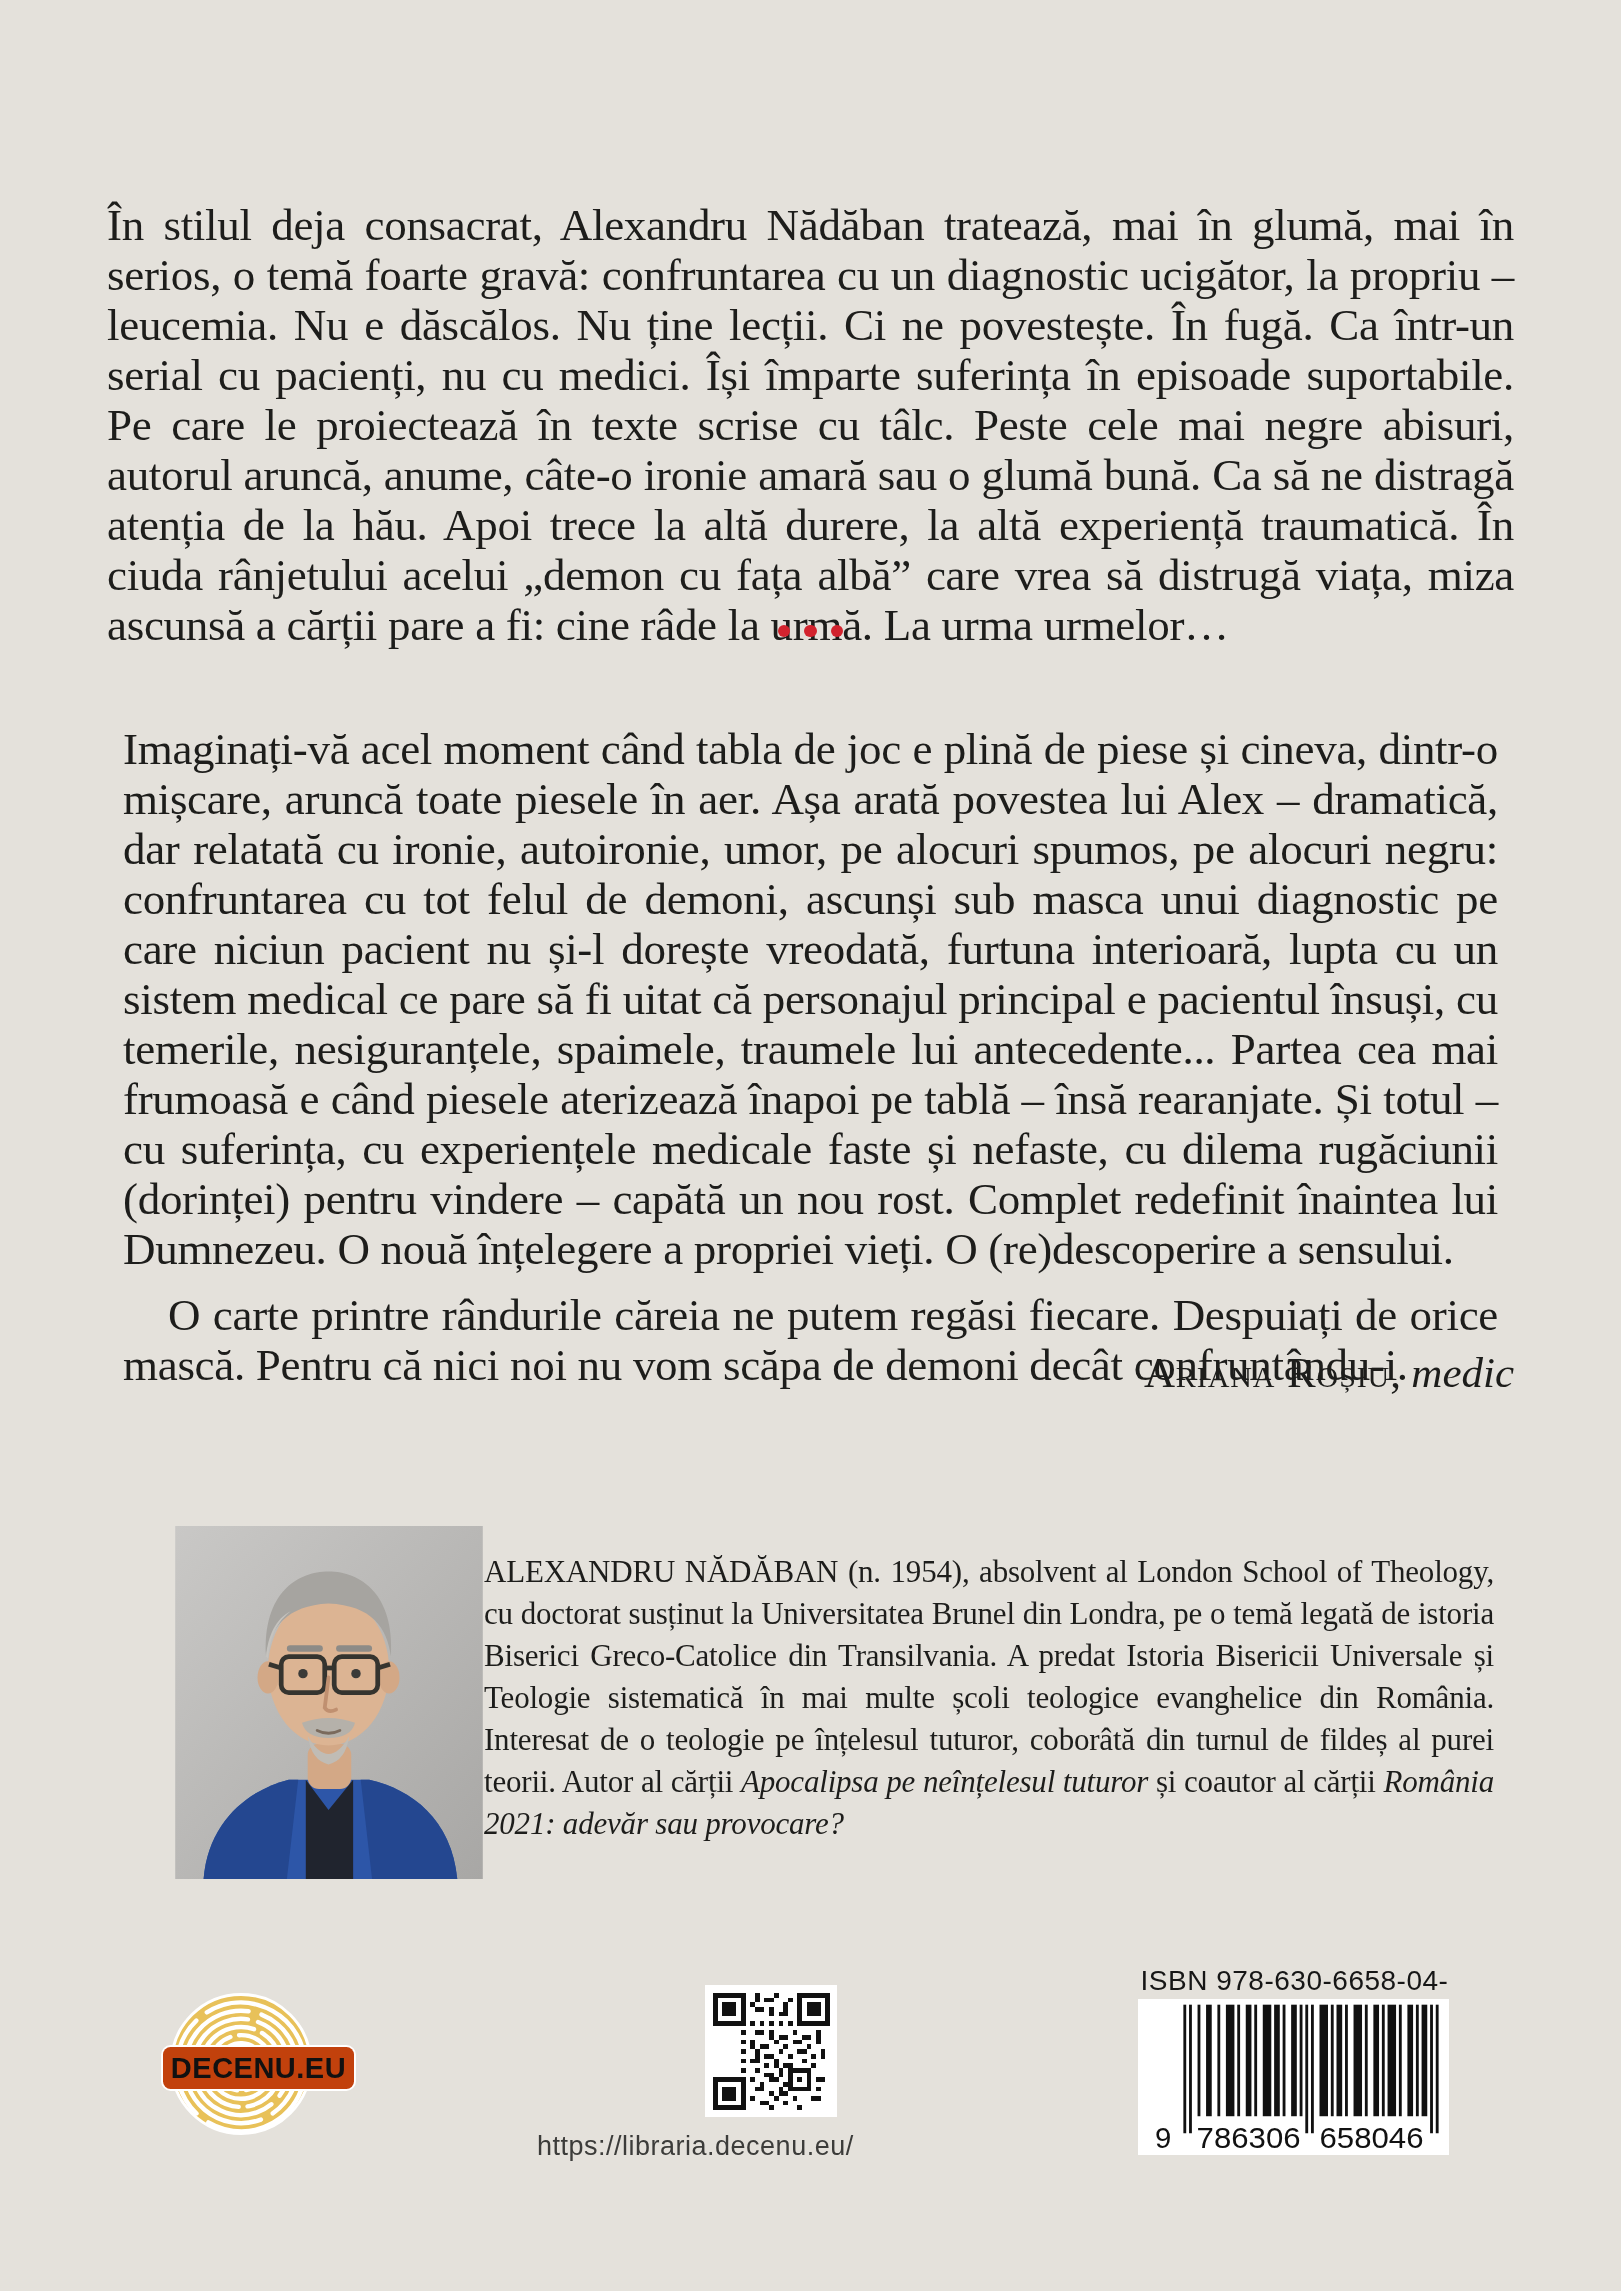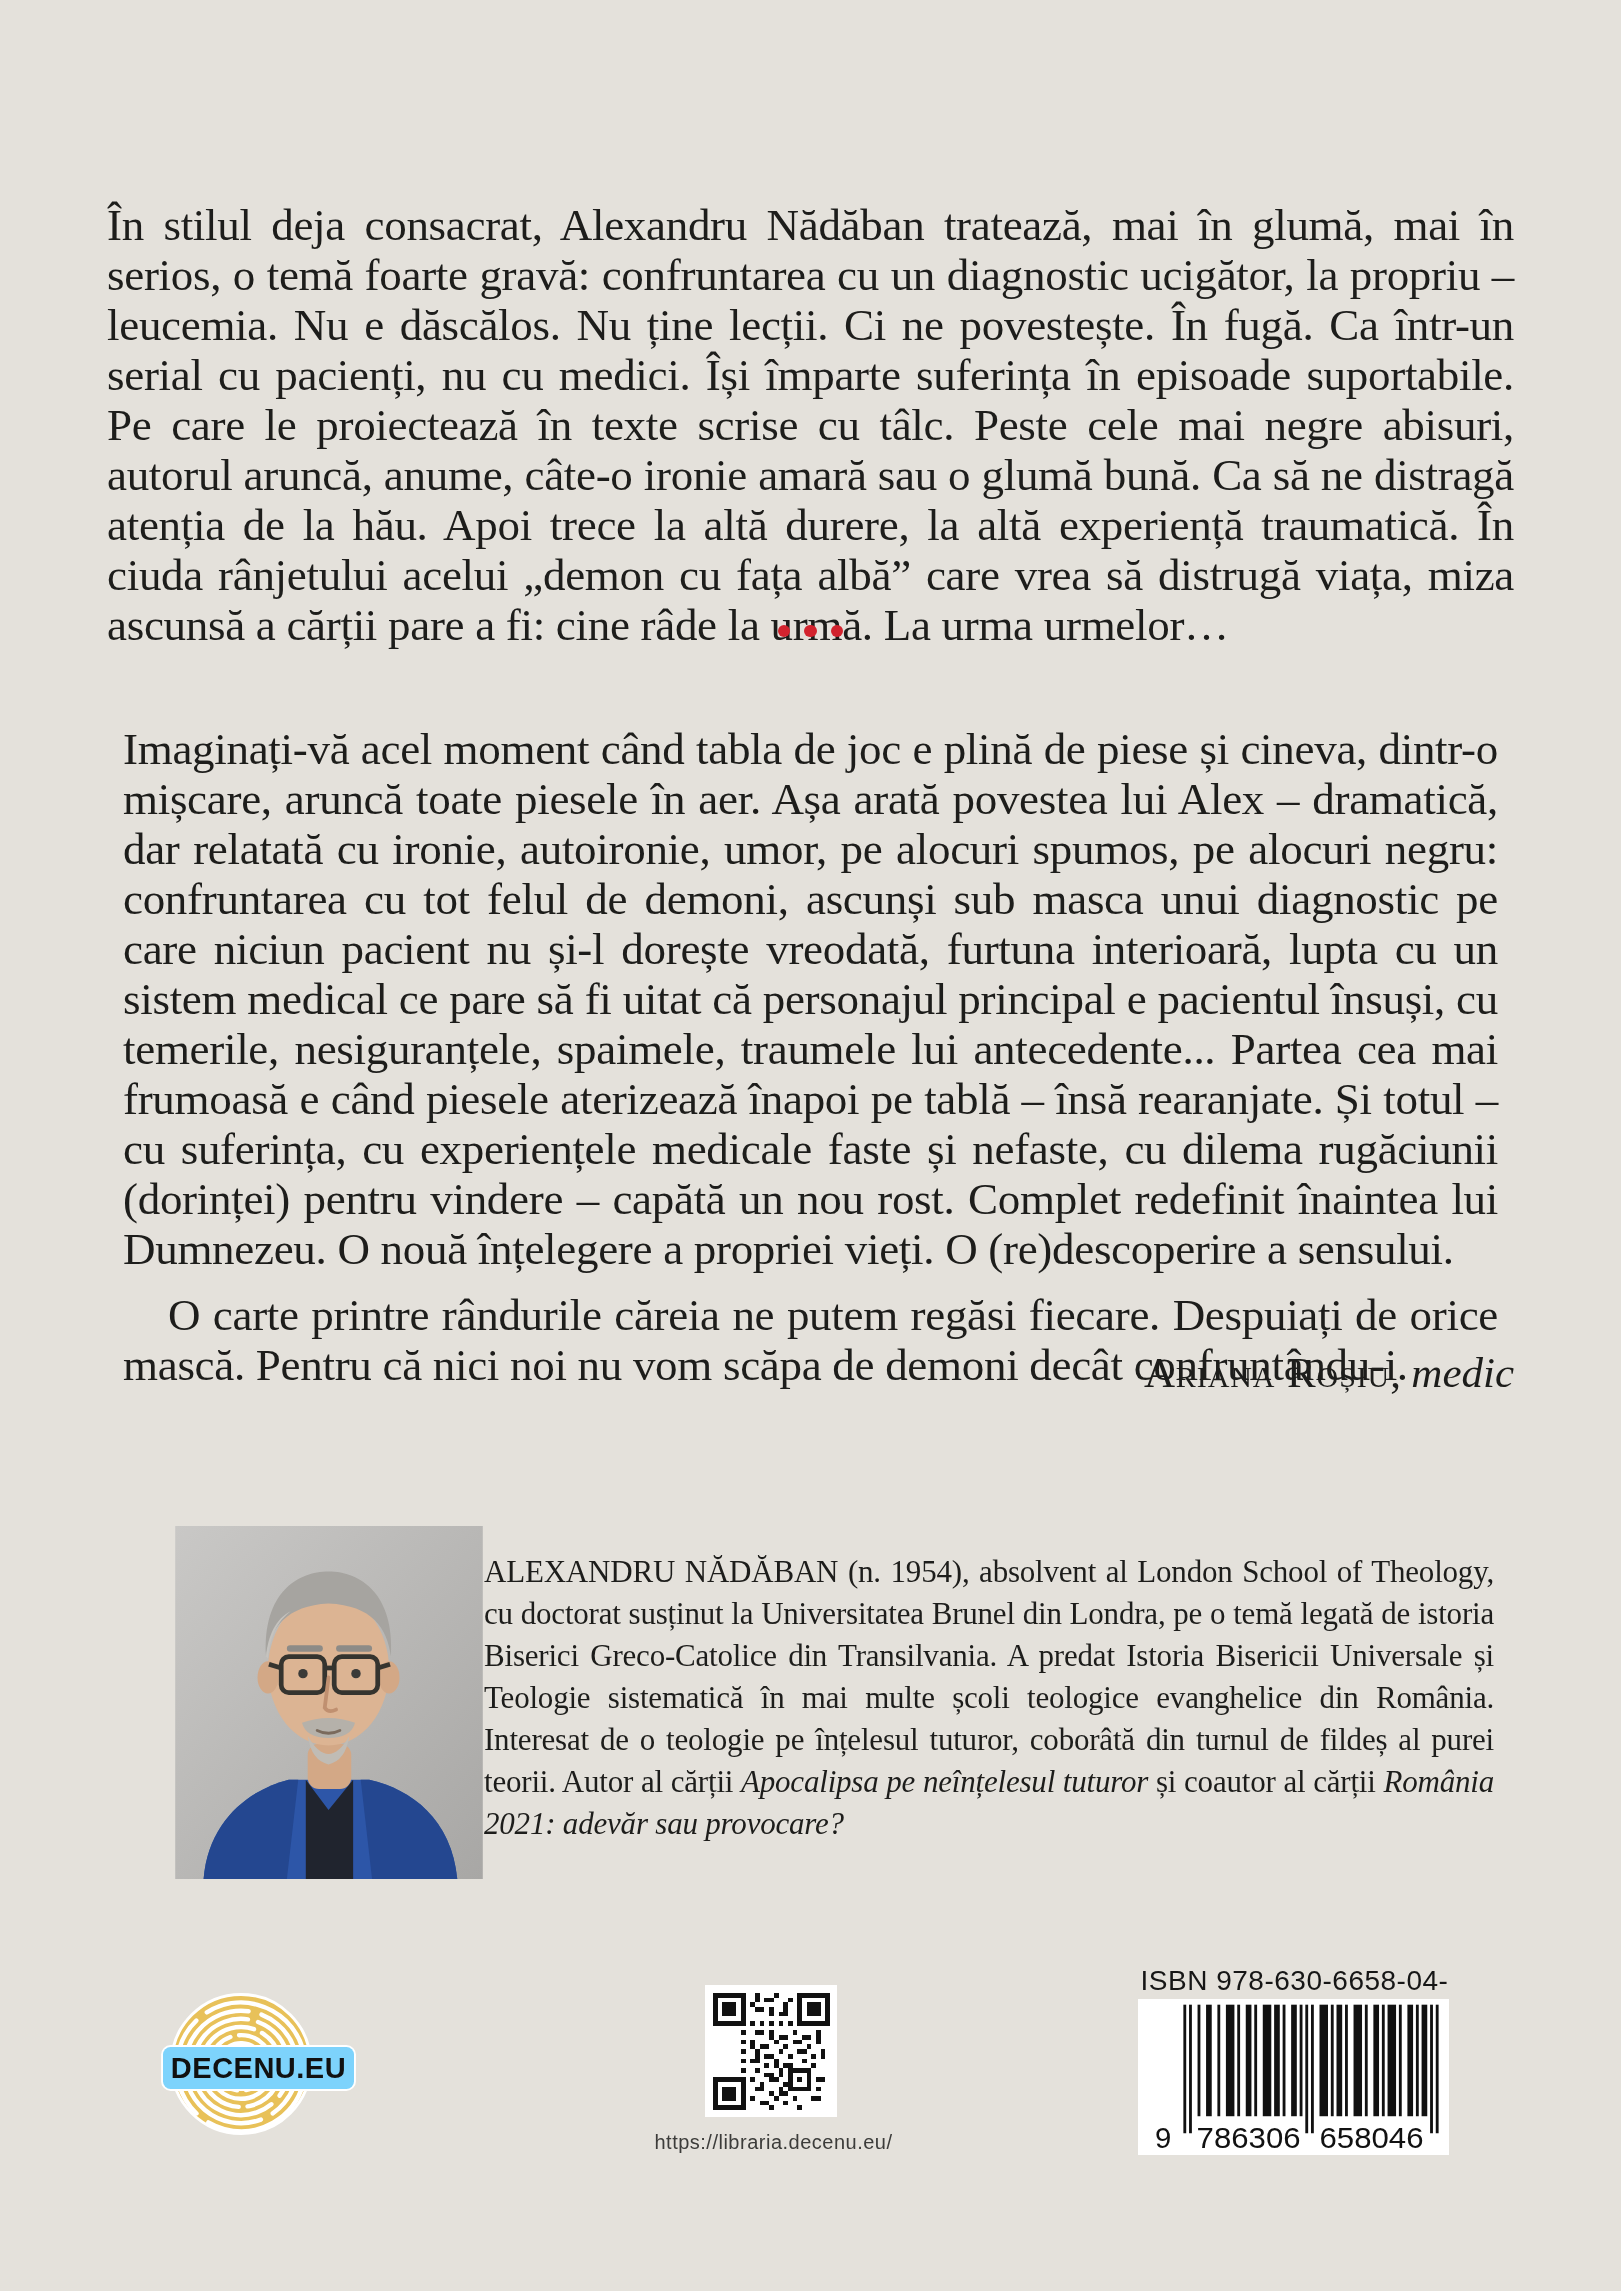--- a/index.html
+++ b/index.html
@@ -35,35 +35,35 @@
   .bio{
     position:absolute;left:484px;top:1520px;width:1010px;
     font-size:31px;line-height:42px;text-align:justify;
     letter-spacing:-0.2px;
   }
   .bio i{font-style:italic;}
   
   .logo-wrap{position:absolute;left:167px;top:1989px;width:148px;height:150px;}
   .logo-band{
     position:absolute;left:163px;top:2047px;width:191px;height:42px;
-    background:#7dd3fc;border-radius:7.6px;
+    background:#c2410c;border-radius:7.6px;
     display:flex;align-items:center;justify-content:center;
     font-family:"Liberation Sans","DejaVu Sans",sans-serif;
     font-weight:bold;font-size:29px;letter-spacing:0.5px;color:#111;
     box-shadow:0 0 0 1.9px #fff;
   }
   .qr{
     position:absolute;left:705px;top:1985px;width:132px;height:132px;
     background:#ffffff;display:flex;align-items:center;justify-content:center;
   }
   .qr svg{width:117px;height:117px;}
   .url{
-    position:absolute;left:537px;top:2131px;width:473px;text-align:center;
+    position:absolute;left:537px;top:2131px;width:473px;text-align:left;
     font-family:"Liberation Sans","DejaVu Sans",sans-serif;
-    font-size:20px;color:#3c3c3a;letter-spacing:0.5px;
+    font-size:27px;color:#3c3c3a;letter-spacing:0.5px;
   }
   .isbn-label{
     position:absolute;left:1140px;top:1965px;width:309px;text-align:center;
     font-family:"Liberation Sans","DejaVu Sans",sans-serif;
     font-size:28px;color:#161616;letter-spacing:0.5px;
   }
   .barcode-box{
     position:absolute;left:1138px;top:1999px;width:311px;height:156px;
     background:#ffffff;
   }

